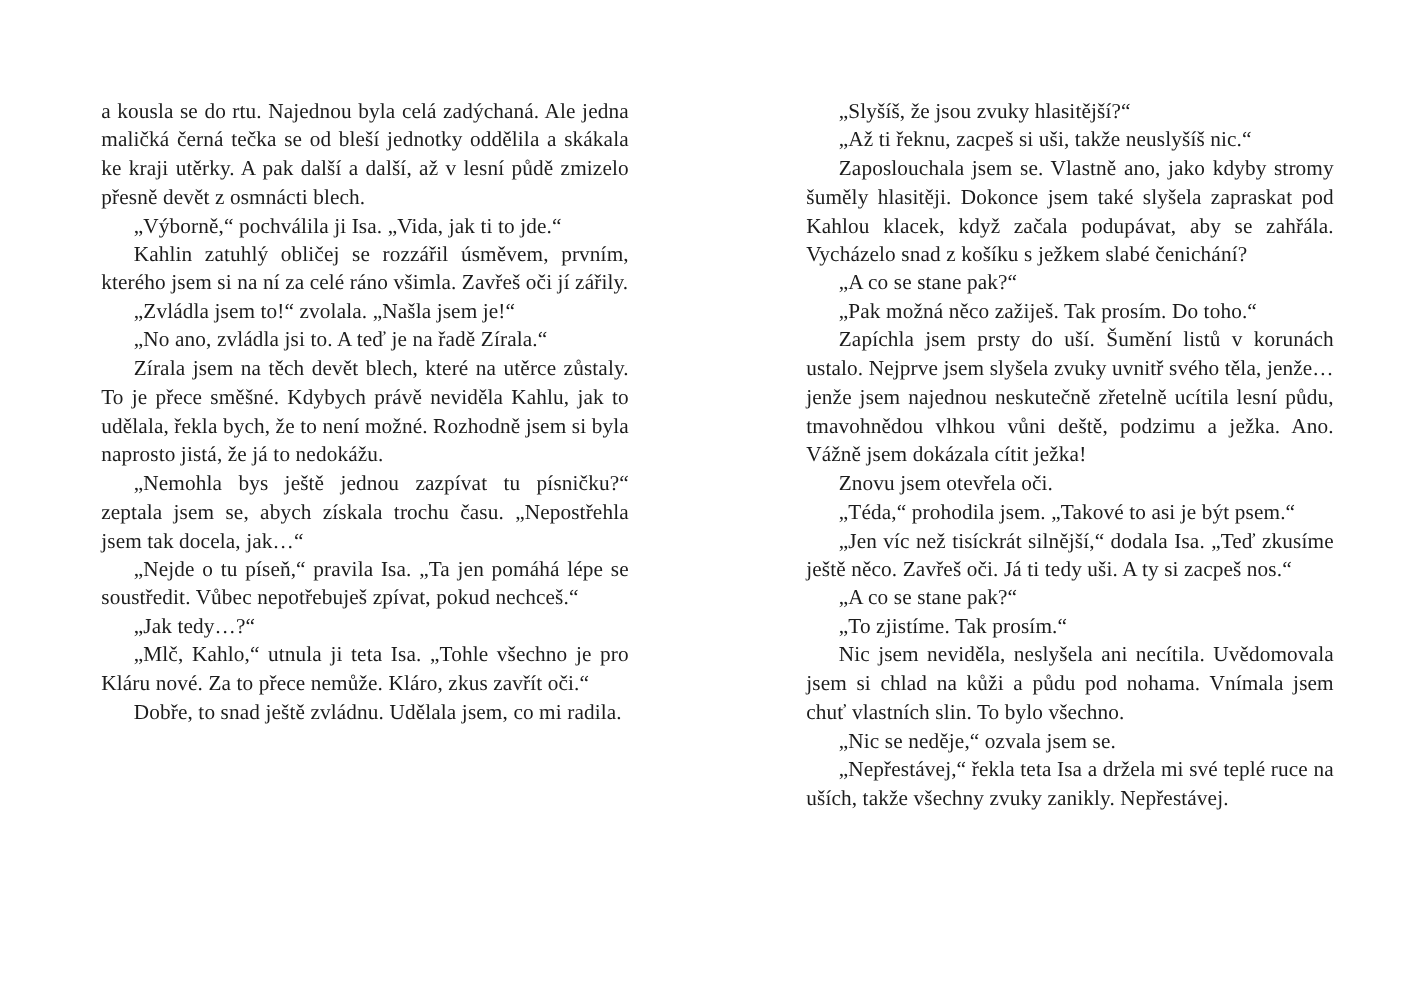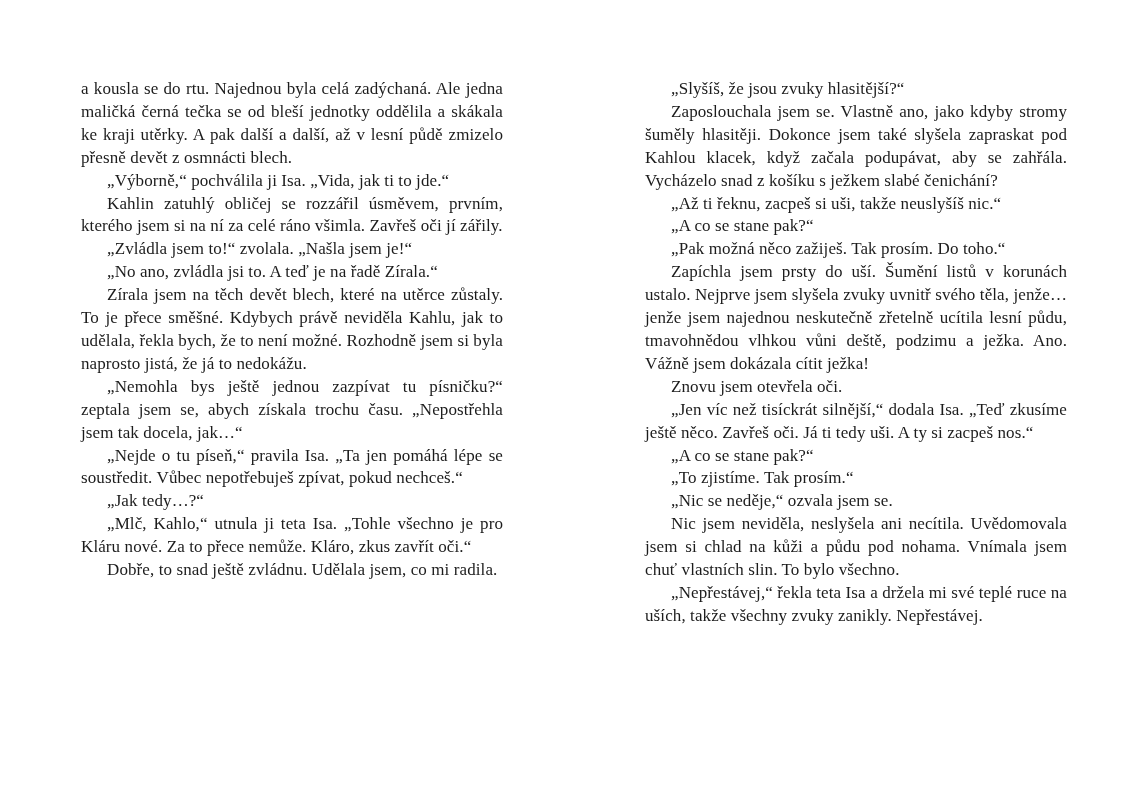--- a/index.html
+++ b/index.html
@@ -62,28 +62,29 @@
     <p>„Nemohla bys ještě jednou zazpívat tu písničku?“ zeptala jsem se, abych získala trochu času. „Nepostřehla jsem tak docela, jak…“</p>
     <p>„Nejde o tu píseň,“ pravila Isa. „Ta jen pomáhá lépe se soustředit. Vůbec nepotřebuješ zpívat, pokud nechceš.“</p>
     <p>„Jak tedy…?“</p>
     <p>„Mlč, Kahlo,“ utnula ji teta Isa. „Tohle všechno je pro Kláru nové. Za to přece nemůže. Kláro, zkus zavřít oči.“</p>
     <p>Dobře, to snad ještě zvládnu. Udělala jsem, co mi radila.</p>
     <div class="pagenum">(62)</div>
   </div>
 
   <div class="page page-right">
     <p>„Slyšíš, že jsou zvuky hlasitější?“</p>
+    <p>„Až ti řeknu, zacpeš si uši, takže neuslyšíš nic.“</p>
     <p>Zaposlouchala jsem se. Vlastně ano, jako kdyby stromy šuměly hlasitěji. Dokonce jsem také slyšela zapraskat pod Kahlou klacek, když začala podupávat, aby se zahřála. Vycházelo snad z košíku s ježkem slabé čenichání?</p>
-    <p>„Až ti řeknu, zacpeš si uši, takže neuslyšíš nic.“</p>
     <p>„A co se stane pak?“</p>
     <p>„Pak možná něco zažiješ. Tak prosím. Do toho.“</p>
     <p>Zapíchla jsem prsty do uší. Šumění listů v korunách ustalo. Nejprve jsem slyšela zvuky uvnitř svého těla, jenže… jenže jsem najednou neskutečně zřetelně ucítila lesní půdu, tmavohnědou vlhkou vůni deště, podzimu a ježka. Ano. Vážně jsem dokázala cítit ježka!</p>
     <p>Znovu jsem otevřela oči.</p>
+    <p>„Téda,“ prohodila jsem. „Takové to asi je být psem.“</p>
     <p>„Jen víc než tisíckrát silnější,“ dodala Isa. „Teď zkusíme ještě něco. Zavřeš oči. Já ti tedy uši. A ty si zacpeš nos.“</p>
     <p>„A co se stane pak?“</p>
     <p>„To zjistíme. Tak prosím.“</p>
+    <p>Nic jsem neviděla, neslyšela ani necítila. Uvědomovala jsem si chlad na kůži a půdu pod nohama. Vnímala jsem chuť vlastních slin. To bylo všechno.</p>
     <p>„Nic se neděje,“ ozvala jsem se.</p>
-    <p>Nic jsem neviděla, neslyšela ani necítila. Uvědomovala jsem si chlad na kůži a půdu pod nohama. Vnímala jsem chuť vlastních slin. To bylo všechno.</p>
     <p>„Nepřestávej,“ řekla teta Isa a držela mi své teplé ruce na uších, takže všechny zvuky zanikly. Nepřestávej.</p>
     <div class="pagenum">(63)</div>
   </div>
 
 </div>
 
 </body></html>

